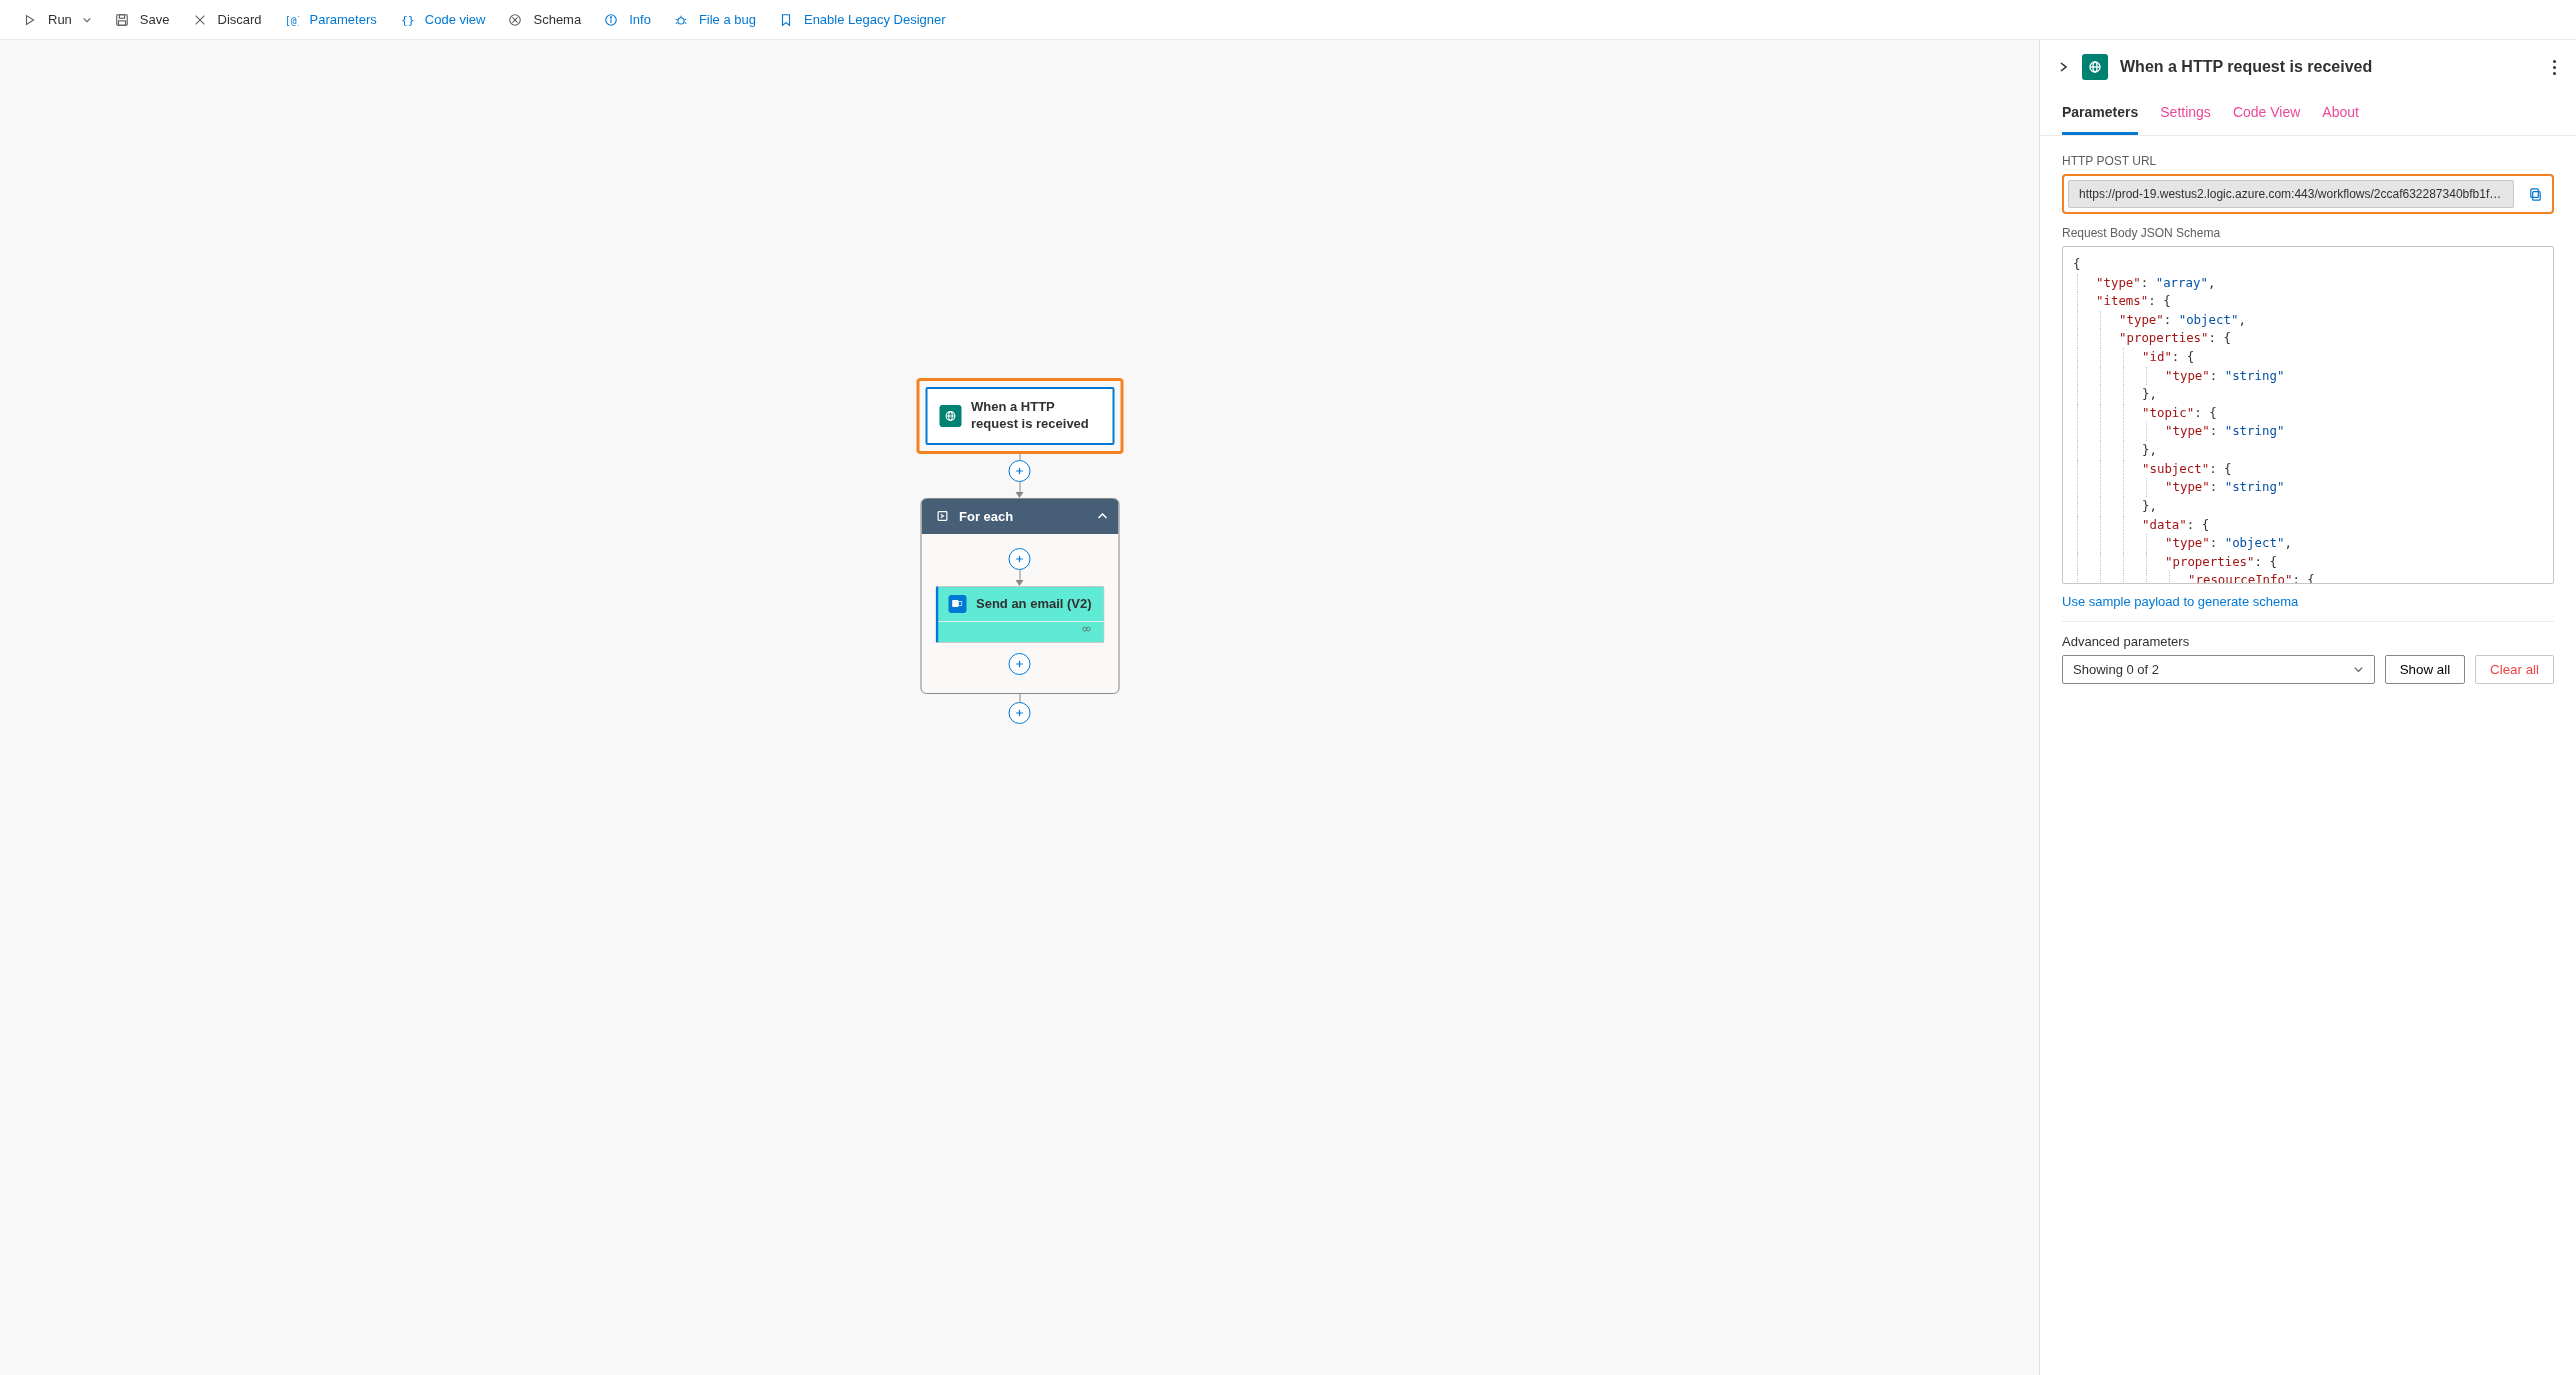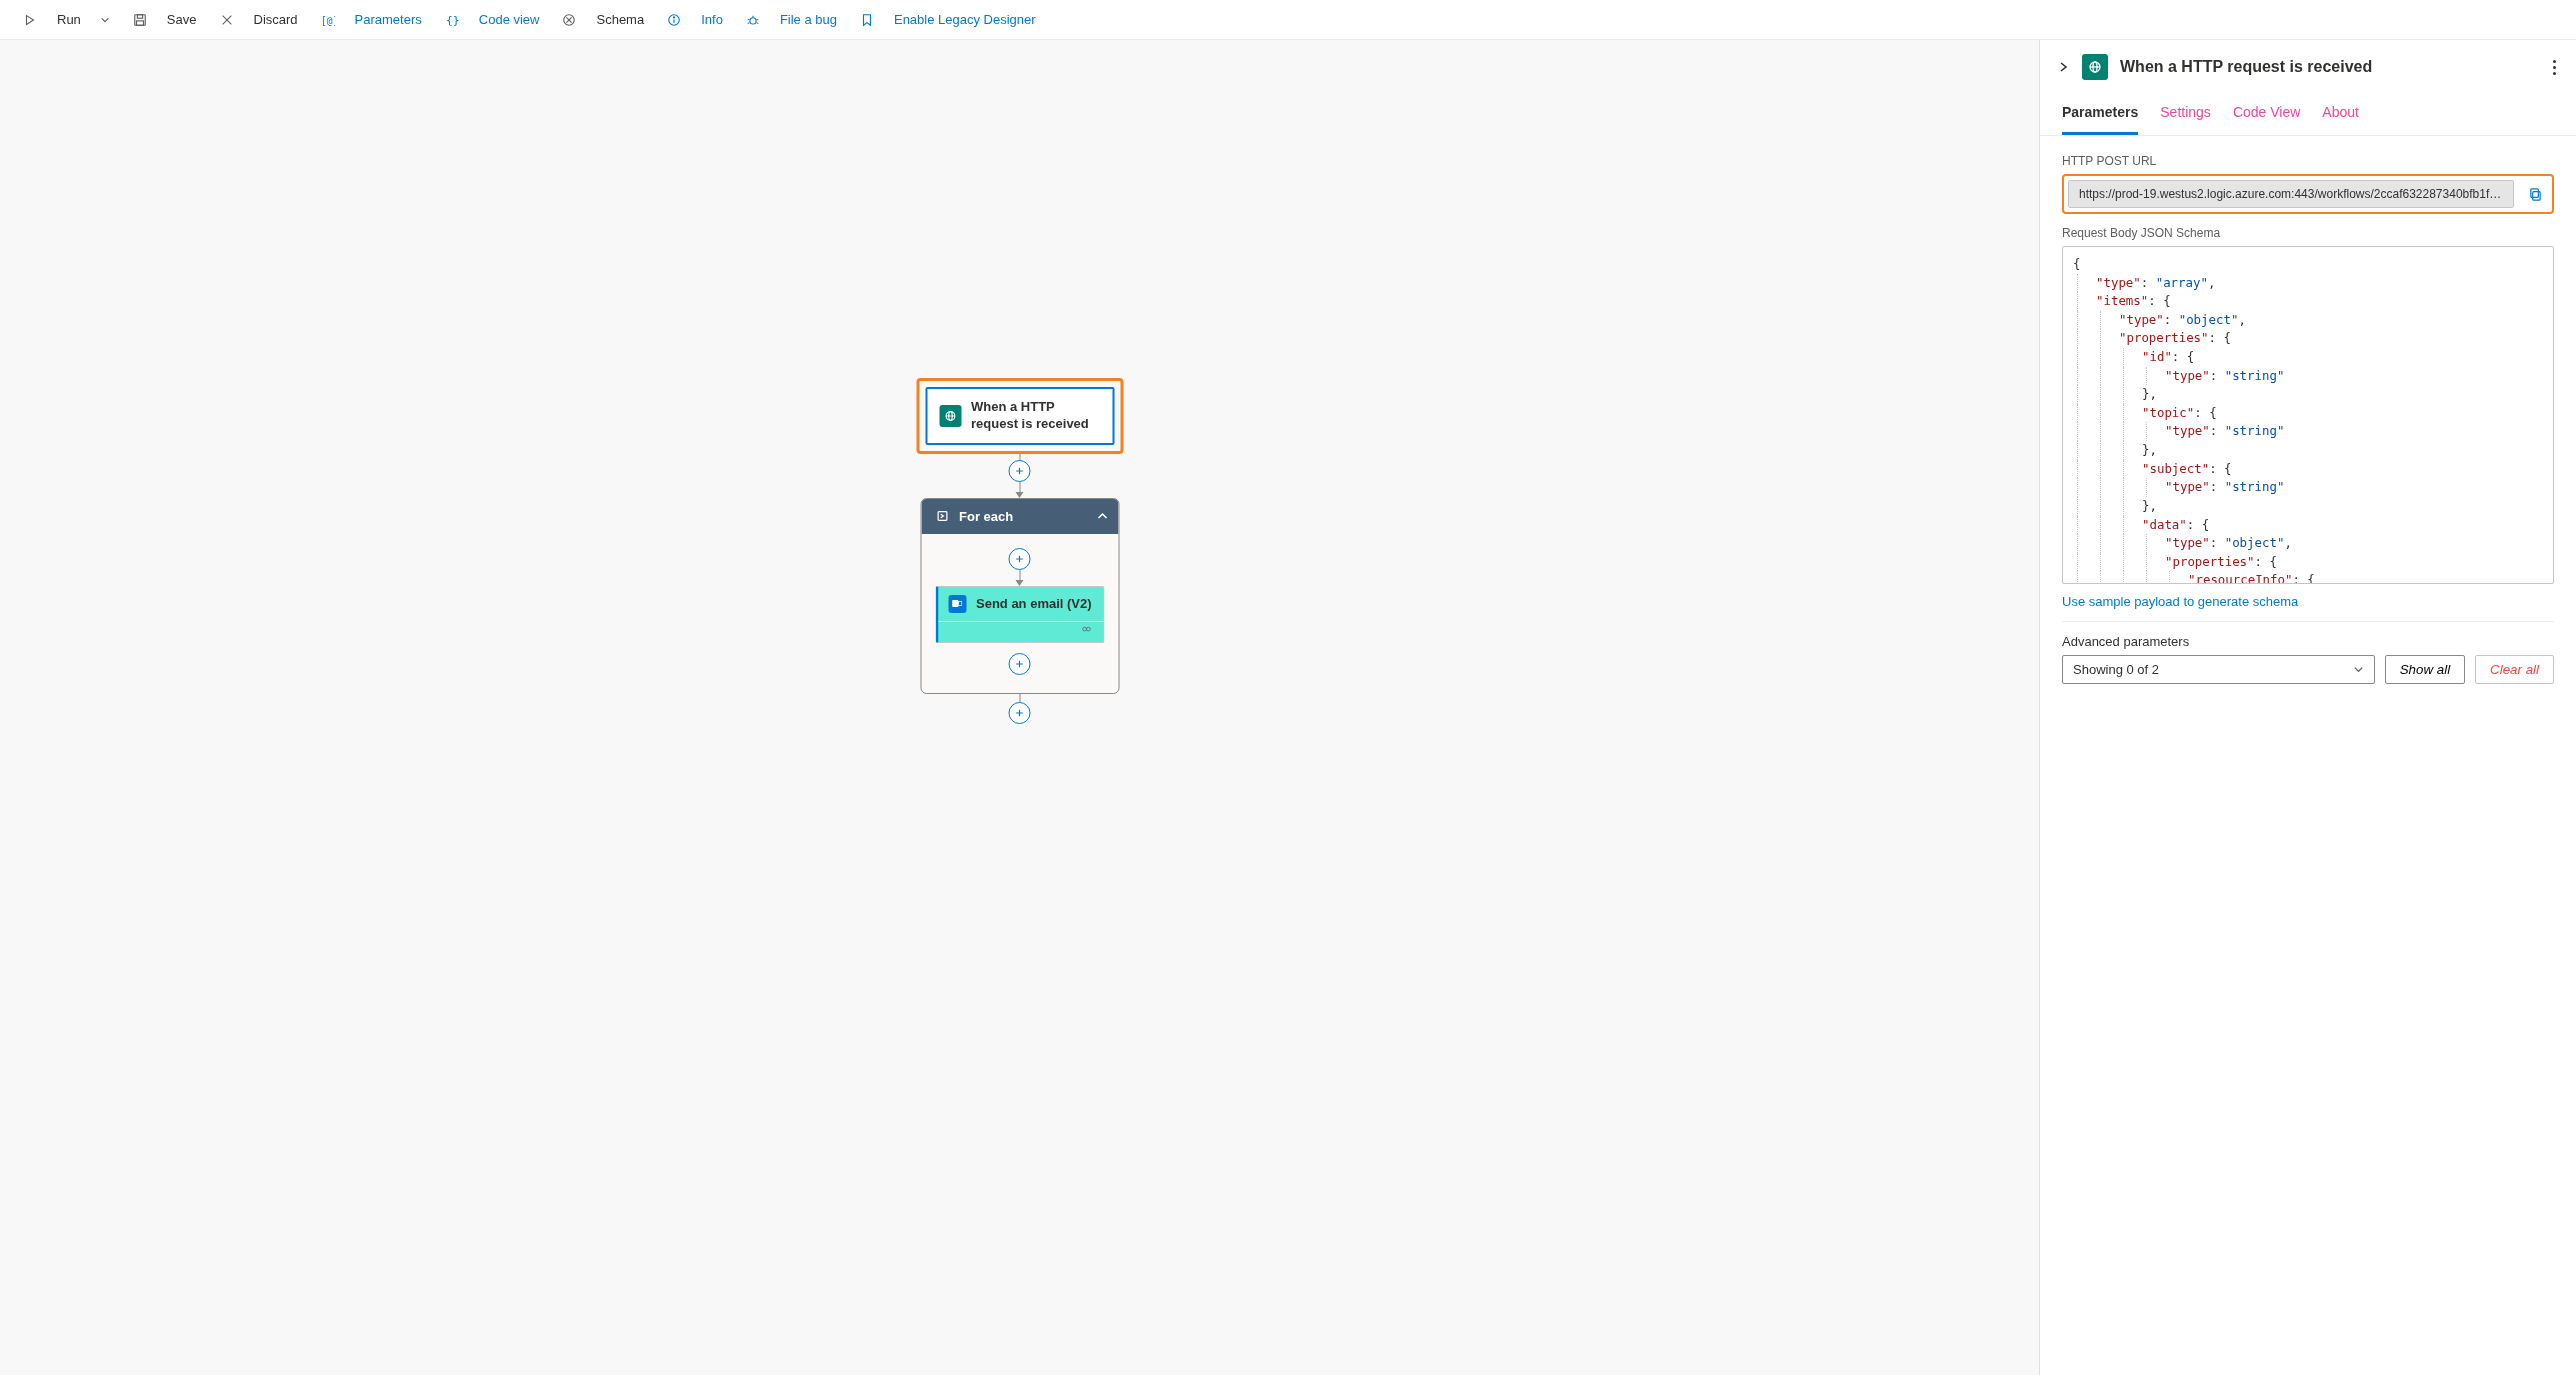--- a/index.html
+++ b/index.html
@@ -1,21 +1,21 @@
 <!DOCTYPE html>
 <html><head>
 <meta charset="utf-8">
 <style>
   * { box-sizing: border-box; margin: 0; padding: 0; }
   html, body { height: 100%; font-family: "Segoe UI", -apple-system, sans-serif; font-size: 13px; color: #323130; background: #fafafa; overflow: hidden; }
   .app { display: flex; flex-direction: column; height: 100vh; }
 
   
   .toolbar { display: flex; align-items: center; background: #fff; border-bottom: 1px solid #edebe9; padding: 0 12px; height: 40px; gap: 2px; }
-  .tb-item { display: flex; align-items: center; gap: 19px; padding: 4px 10px; height: 32px; color: #323130; cursor: pointer; border-radius: 2px; white-space: nowrap; }
+  .tb-item { display: flex; align-items: center; gap: 10px; padding: 4px 10px; height: 32px; color: #323130; cursor: pointer; border-radius: 2px; white-space: nowrap; }
   .tb-item.accent { color: #0078d4; }
   .tb-icon { display: inline-flex; width: 16px; height: 16px; align-items: center; justify-content: center; }
   .chev-small { width: 10px; height: 10px; }
 
   
   .main { flex: 1; display: flex; min-height: 0; }
   .canvas { flex: 1; position: relative; background: #f8f8f8; }
   .panel { width: 537px; border-left: 1px solid #e1dfdd; background: #fff; display: flex; flex-direction: column; overflow: auto; }
 
   
@@ -61,21 +61,21 @@
   .j-key { color:#a31515; }
   .j-str { color:#0451a5; }
   .j-pun { color:#323130; }
   .guide { border-left: 1px dotted #c8c6c4; margin-left: 4px; padding-left: 18px; display:block; }
 
   .link { color:#0078d4; cursor:pointer; font-size:13px; }
   .divider { height:1px; background:#edebe9; }
 
   .adv-row { display:flex; gap:10px; align-items:center;border-radius:10px; }
   .select { flex:1; border:1px solid #8a8886; border-radius:2px; padding:6px 10px; display:flex; justify-content:space-between; align-items:center; cursor:pointer; background:#fff; }
-  .btn { border:1px solid #8a8886; border-radius:2px; padding:6px 14px; background:#fff; cursor:pointer;font-style:italic; }
+  .btn { border:1px solid #8a8886; border-radius:2px; padding:6px 14px; background:#fff; cursor:pointer; }
   .btn.disabled { color:#ef4444; border-color:#c8c6c4; cursor:default; }
 
   svg { display:block; }
 </style>
 </head>
 <body>
 
 <div class="app">
 
   <div class="toolbar">

